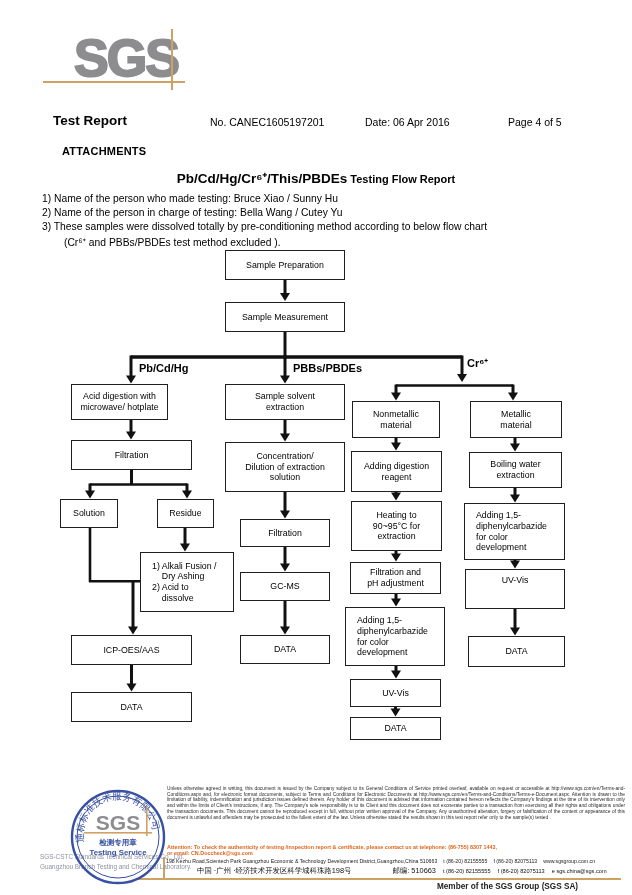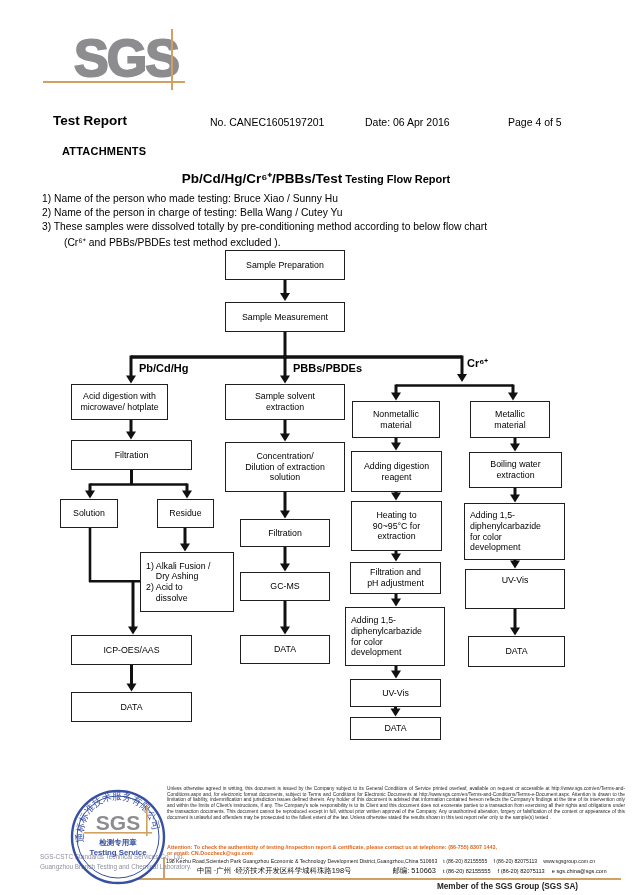--- a/index.html
+++ b/index.html
@@ -19,21 +19,21 @@
   .chart-title .big{font-size:13.5px;font-weight:bold;}
   .chart-title .small{font-size:11px;font-weight:bold;}
   .note{position:absolute;left:42px;font-size:10.3px;white-space:nowrap;}
   .note.indent{left:64px;}
 
   
   .fc-svg{position:absolute;left:0;top:0;z-index:1;}
   .fbox{position:absolute;z-index:2;background:#fff;border:1.4px solid #1f1f1f;
         display:flex;align-items:center;justify-content:center;text-align:center;
         font-size:8.8px;line-height:10.6px;white-space:pre-line;box-sizing:border-box;}
-  .fbox.left{justify-content:flex-start;text-align:left;padding-left:5px;}
+  .fbox.left{justify-content:flex-start;text-align:left;padding-left:11px;}
   .fbox.topalign{align-items:flex-start;padding-top:5px;}
   .branch-label{position:absolute;z-index:3;font-size:11px;font-weight:bold;white-space:nowrap;}
 
   
   .legal{position:absolute;left:167px;top:786px;width:458px;font-size:4.8px;line-height:5.7px;
          text-align:justify;color:#2a2a2a;}
   .attention{position:absolute;left:167px;top:845px;width:458px;font-size:5.4px;line-height:5.7px;
              font-weight:bold;color:#e2661c;}
   .addr-row1{position:absolute;left:166px;top:858px;width:460px;display:flex;gap:6px;
              font-size:5.2px;white-space:nowrap;color:#222;}
@@ -54,21 +54,21 @@
   <div class="tan-h" style="left:43px;top:81px;width:142px;"></div>
   <div class="tan-v" style="left:171px;top:29px;height:61px;"></div>
 
   <div class="report-title">Test Report</div>
   <div class="hdr-meta" style="left:210px;">No. CANEC1605197201</div>
   <div class="hdr-meta" style="left:365px;">Date: 06 Apr 2016</div>
   <div class="hdr-meta" style="left:464px;margin-left:44px;">Page 4 of 5</div>
 
   <div class="attachments">ATTACHMENTS</div>
   <div class="chart-title">
-    <span class="big">Pb/Cd/Hg/Cr⁶⁺/PBBs/Test</span><span class="small"> Testing Flow Report</span>
+    <span class="big">Pb/Cd/Hg/Cr⁶⁺/This/PBDEs</span><span class="small"> Testing Flow Report</span>
   </div>
 
   <div class="note" style="top:193px;">1) Name of the person who made testing:  Bruce Xiao / Sunny Hu</div>
   <div class="note" style="top:207px;">2) Name of the person in charge of testing:  Bella Wang / Cutey Yu</div>
   <div class="note" style="top:221px;">3) These samples were dissolved totally by  pre-conditioning method according to below flow chart</div>
   <div class="note indent" style="top:235px;">(Cr⁶⁺ and PBBs/PBDEs  test method excluded ).</div>
 
   <svg class="fc-svg" width="632" height="895" viewBox="0 0 632 895">
     <g stroke="#111" stroke-width="3" fill="none">
       <path d="M285 280 V294"></path>
@@ -172,21 +172,21 @@
 extraction</div>
   <div class="fbox" style="left:350px;top:562px;width:91px;height:32px;">Filtration and
 pH adjustment</div>
   <div class="fbox left" style="left:345px;top:607px;width:100px;height:59px;">Adding 1,5-
 diphenylcarbazide
 for color
 development</div>
   <div class="fbox" style="left:350px;top:679px;width:91px;height:28px;">UV-Vis</div>
   <div class="fbox" style="left:350px;top:717px;width:91px;height:23px;">DATA</div>
 
-  <div class="fbox" style="left:470px;top:401px;width:80px;height:37px;">Metallic
+  <div class="fbox" style="left:470px;top:401px;width:92px;height:37px;">Metallic
 material</div>
   <div class="fbox" style="left:469px;top:452px;width:93px;height:36px;">Boiling water
 extraction</div>
   <div class="fbox left" style="left:464px;top:503px;width:101px;height:57px;">Adding 1,5-
 diphenylcarbazide
 for color
 development</div>
   <div class="fbox topalign" style="left:465px;top:569px;width:100px;height:40px;">UV-Vis</div>
   <div class="fbox" style="left:468px;top:636px;width:97px;height:31px;">DATA</div>
 

